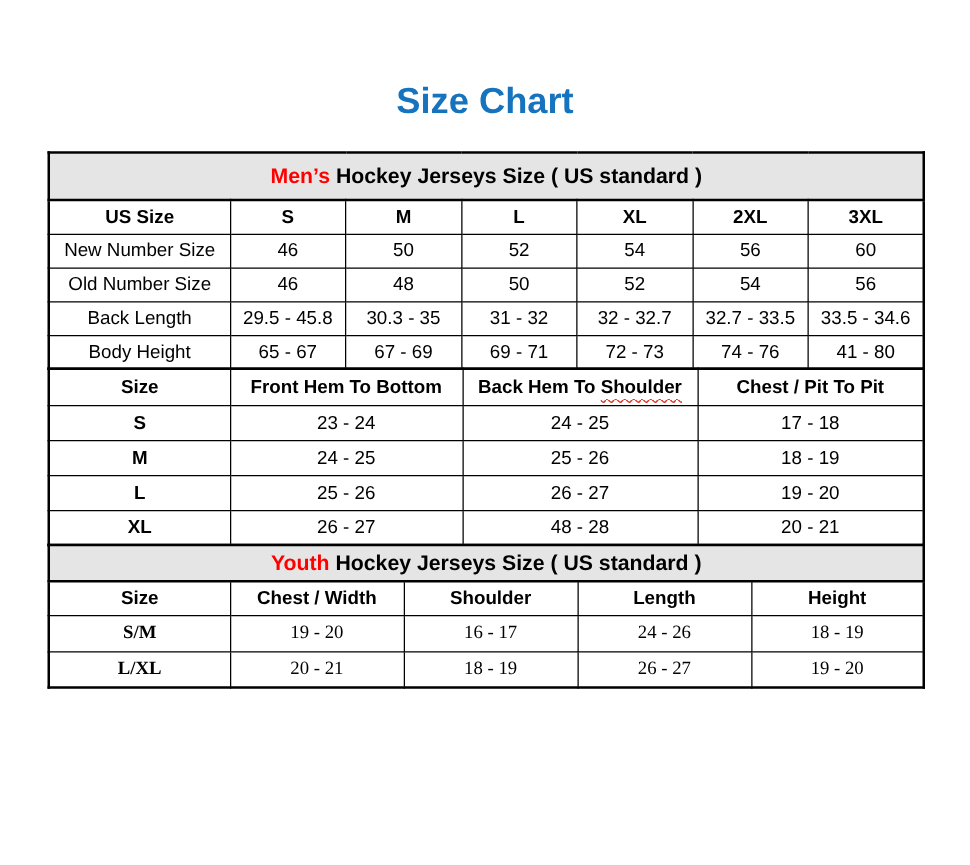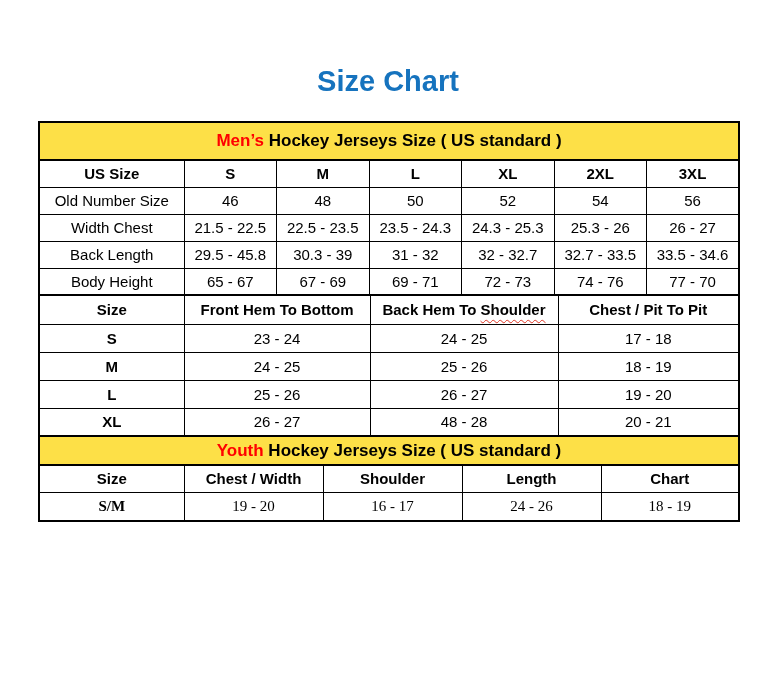--- a/index.html
+++ b/index.html
@@ -33,21 +33,21 @@
   td {
     border: 1.5px solid #000;
     text-align: center;
     vertical-align: middle;
     font-size: 15px;
     padding: 1px 2px;
     overflow: hidden;
     white-space: nowrap;
   }
   td.band {
-    background: #fde047;
+    background: #e5e5e5;
     font-weight: bold;
     font-size: 17px;
     border: 2px solid #000;
   }
   .men  td.band { height: 38px; }
   .women td.band { height: 33px; }
   .youth td.band { height: 29px; text-align: center; }
   .hl { color: #FF0000; }
   tr.head td { font-weight: bold; margin-left: 18px; }
   td.rowhead { font-weight: bold; }
@@ -86,54 +86,54 @@
     <tr class="head">
       <td>US Size</td>
       <td>S</td>
       <td>M</td>
       <td>L</td>
       <td>XL</td>
       <td>2XL</td>
       <td>3XL</td>
     </tr>
     <tr class="data">
+      <td>New Number Size</td>
+      <td>46</td>
+      <td>50</td>
+      <td>52</td>
+      <td>54</td>
+      <td>56</td>
+      <td>60</td>
+    </tr>
+    <tr class="data">
       <td>Old Number Size</td>
       <td>46</td>
       <td>48</td>
       <td>50</td>
       <td>52</td>
       <td>54</td>
       <td>56</td>
     </tr>
     <tr class="data">
-      <td>Width Chest</td>
-      <td>21.5 - 22.5</td>
-      <td>22.5 - 23.5</td>
-      <td>23.5 - 24.3</td>
-      <td>24.3 - 25.3</td>
-      <td>25.3 - 26</td>
-      <td>26 - 27</td>
-    </tr>
-    <tr class="data">
       <td>Back Length</td>
       <td>29.5 - 45.8</td>
-      <td>30.3 - 39</td>
+      <td>30.3 - 35</td>
       <td>31 - 32</td>
       <td>32 - 32.7</td>
       <td>32.7 - 33.5</td>
       <td>33.5 - 34.6</td>
     </tr>
     <tr class="data">
       <td>Body Height</td>
       <td>65 - 67</td>
       <td>67 - 69</td>
       <td>69 - 71</td>
       <td>72 - 73</td>
       <td>74 - 76</td>
-      <td>77 - 70</td>
+      <td>41 - 80</td>
     </tr>
   </tbody>
     </table>
 
   <table class="tbl women">
     <colgroup>
       <col style="width:145px">
         <col style="width:186px">
         <col style="width:188px">
         <col style="width:181px">
@@ -182,25 +182,32 @@
     </colgroup>
     <tbody>
         <tr>
       <td class="band" colspan="5"><span class="hl">Youth</span><span> Hockey Jerseys Size ( US standard )</span></td>
     </tr>
     <tr class="head">
       <td>Size</td>
       <td>Chest / Width</td>
       <td>Shoulder</td>
       <td>Length</td>
-      <td>Chart</td>
+      <td>Height</td>
     </tr>
     <tr class="data">
       <td class="rowhead">S/M</td>
       <td>19 - 20</td>
       <td>16 - 17</td>
       <td>24 - 26</td>
       <td>18 - 19</td>
     </tr>
+    <tr class="data">
+      <td class="rowhead">L/XL</td>
+      <td>20 - 21</td>
+      <td>18 - 19</td>
+      <td>26 - 27</td>
+      <td>19 - 20</td>
+    </tr>
   </tbody>
     </table>
 
 </div>
 
 </body></html>

